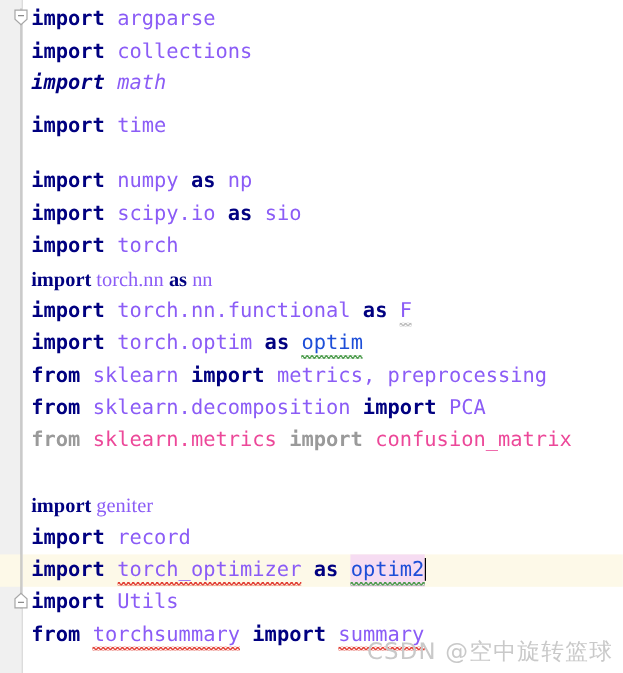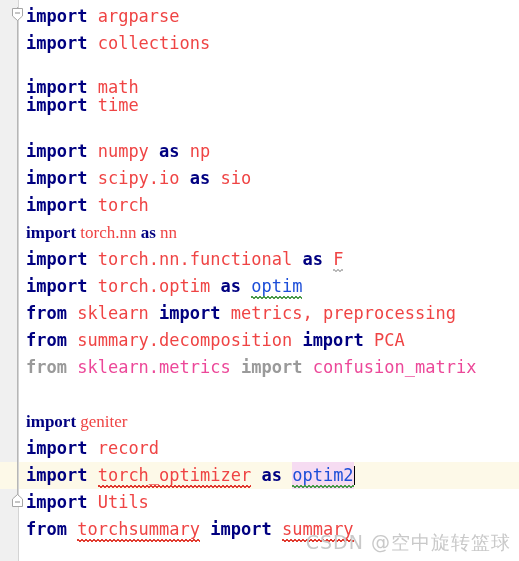--- a/index.html
+++ b/index.html
@@ -87,21 +87,21 @@
   .line.current {
     background: #fdf9e8;
   }
 
   
   .kw {
     color: #000080;
     font-weight: bold;
   }
   .plain {
-    color: #ef4444;
+    color: #8b5cf6;
   }
   .alias-purple {
     color: #1d4ed8;
   }
   .dim {
     color: #ec4899;
   }
   .dim-kw {
     color: #9a9a9a;
     font-weight: bold;
@@ -192,31 +192,31 @@
         <svg width="15" height="15" viewBox="0 0 15 15">
           <path d="M7.5 1.5 L12.5 6 L12.5 13.5 L2.5 13.5 L2.5 6 Z" fill="#ffffff" stroke="#a6a6a6" stroke-width="1"></path>
           <line x1="5" x2="10" y1="9" y2="9" stroke="#8c8c8c" stroke-width="1"></line>
         </svg>
       </div>
     </div>
 
   <div class="code-layer" id="code-layer">
       <div class="line" style="top: 3px;"><span class="text"><span class="kw">import</span><span class="plain"> </span><span class="plain">argparse</span></span></div>
       <div class="line" style="top: 30px;"><span class="text"><span class="kw">import</span><span class="plain"> </span><span class="plain">collections</span></span></div>
-      <div class="line" style="top: 74px;"><span class="text"><span class="kw">import</span><span class="plain"> </span><span class="plain">math</span></span></div>
+      <div class="line" style="top: 56px; font-style: italic;"><span class="text"><span class="kw">import</span><span class="plain"> </span><span class="plain">math</span></span></div>
       <div class="line" style="top: 92px; padding-left: 26px;"><span class="text"><span class="kw">import</span><span class="plain"> </span><span class="plain">time</span></span></div>
       <div class="line" style="top: 111px;"><span class="text"></span></div>
       <div class="line" style="top: 165px;"><span class="text"><span class="kw">import</span><span class="plain"> </span><span class="plain">scipy.io</span><span class="plain"> </span><span class="kw">as</span><span class="plain"> </span><span class="plain">sio</span></span></div>
       <div class="line" style="top: 138px;"><span class="text"><span class="kw">import</span><span class="plain"> </span><span class="plain">numpy</span><span class="plain"> </span><span class="kw">as</span><span class="plain"> </span><span class="plain">np</span></span></div>
       <div class="line" style="top: 192px;"><span class="text"><span class="kw">import</span><span class="plain"> </span><span class="plain">torch</span></span></div>
       <div class="line" style="top: 219px; font-family: Liberation Serif, serif;"><span class="text"><span class="kw">import</span><span class="plain"> </span><span class="plain">torch.nn</span><span class="plain"> </span><span class="kw">as</span><span class="plain"> </span><span class="plain">nn</span></span></div>
       <div class="line" style="top: 246px;"><span class="text"><span class="kw">import</span><span class="plain"> </span><span class="plain">torch.nn.functional</span><span class="plain"> </span><span class="kw">as</span><span class="plain"> </span><span class="sq sq-grey plain">F</span></span></div>
       <div class="line" style="top: 273px;"><span class="text"><span class="kw">import</span><span class="plain"> </span><span class="plain">torch.optim</span><span class="plain"> </span><span class="kw">as</span><span class="plain"> </span><span class="sq sq-green alias-purple">optim</span></span></div>
       <div class="line" style="top: 300px;"><span class="text"><span class="kw">from</span><span class="plain"> </span><span class="plain">sklearn</span><span class="plain"> </span><span class="kw">import</span><span class="plain"> </span><span class="plain">metrics, preprocessing</span></span></div>
-      <div class="line" style="top: 327px;"><span class="text"><span class="kw">from</span><span class="plain"> </span><span class="plain">summary.decomposition</span><span class="plain"> </span><span class="kw">import</span><span class="plain"> </span><span class="plain">PCA</span></span></div>
+      <div class="line" style="top: 327px;"><span class="text"><span class="kw">from</span><span class="plain"> </span><span class="plain">sklearn.decomposition</span><span class="plain"> </span><span class="kw">import</span><span class="plain"> </span><span class="plain">PCA</span></span></div>
       <div class="line" style="top: 354px;"><span class="text"><span class="dim-kw">from</span><span class="dim"> </span><span class="dim">sklearn.metrics</span><span class="dim"> </span><span class="dim-kw">import</span><span class="dim"> </span><span class="dim">confusion_matrix</span></span></div>
       <div class="line" style="top: 381px;"><span class="text"></span></div>
       <div class="line" style="top: 408px; font-family: Liberation Serif, serif;"><span class="text"><span class="kw">import</span><span class="plain"> </span><span class="plain">geniter</span></span></div>
       <div class="line" style="top: 435px;"><span class="text"><span class="kw">import</span><span class="plain"> </span><span class="plain">record</span></span></div>
       <div class="line current" style="top: 462px; padding-left: 16px;"><span class="text"><span class="kw">import</span><span class="plain"> </span><span class="sq sq-red plain">torch_optimizer</span><span class="plain"> </span><span class="kw">as</span><span class="plain"> </span><span class="sq sq-green alias-purple hl-pink">optim2</span><span class="caret"></span></span></div>
       <div class="line" style="top: 489px;"><span class="text"><span class="kw">import</span><span class="plain"> </span><span class="plain">Utils</span></span></div>
       <div class="line" style="top: 516px;"><span class="text"><span class="kw">from</span><span class="plain"> </span><span class="sq sq-red plain">torchsummary</span><span class="plain"> </span><span class="kw">import</span><span class="plain"> </span><span class="sq sq-red plain">summary</span></span></div>
     </div>
 
   <div class="watermark">CSDN @空中旋转篮球</div>

